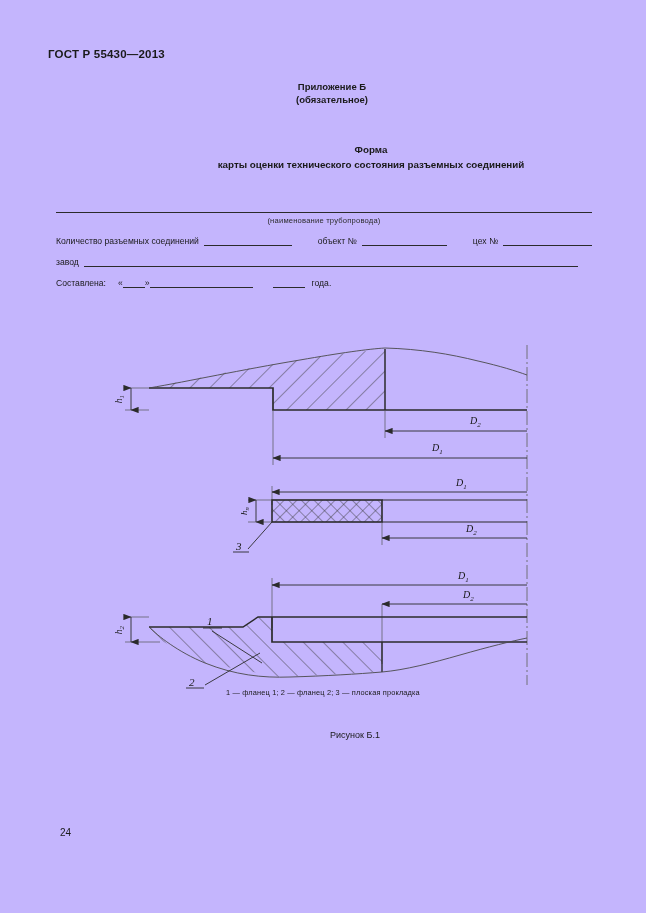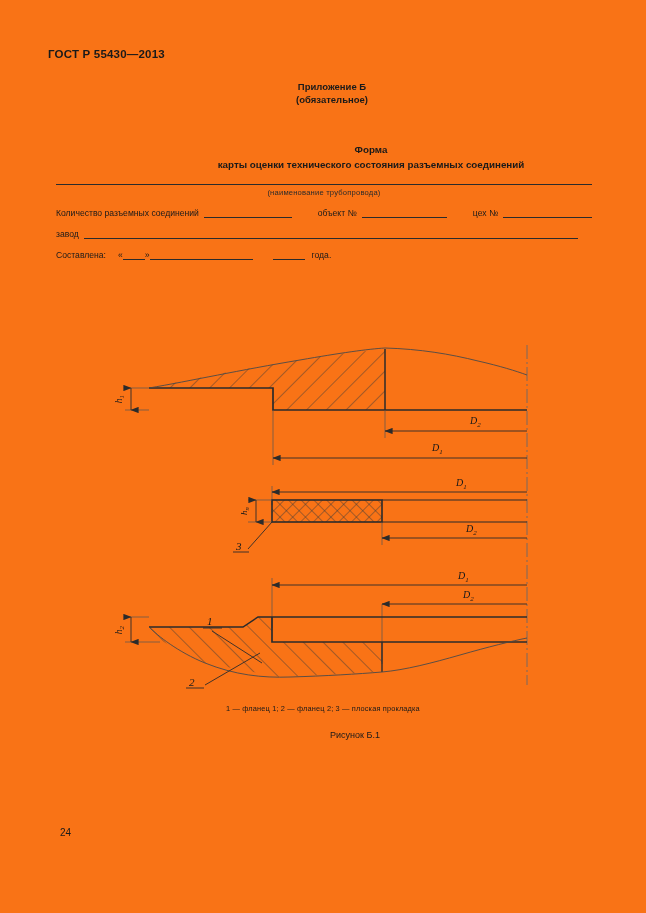--- a/index.html
+++ b/index.html
@@ -11,21 +11,21 @@
     width: 646px;
     height: 913px;
     position: relative;
     font-family: "Liberation Sans", sans-serif;
     color: #1a1a1a;
     overflow: hidden;
   }
   .page {
     position: absolute;
     inset: 0;
-    background: #f97316;
+    background: #c4b5fd;
     text-decoration: underline;
   }
 
   
   .gost-header {
     position: absolute;
     left: 48px;
     top: 48px;
     font-size: 11.5px;
     font-weight: bold;
@@ -55,21 +55,21 @@
     font-weight: bold;
     line-height: 14.5px;
     padding-left: 48px;
   }
   .form-title div { white-space: nowrap; }
 
   
   .form-area {
     position: absolute;
     left: 56px;
-    top: 184px;
+    top: 212px;
     width: 536px;
     font-size: 8.6px;
   }
   .rule {
     border-bottom: 1px solid #2b2b2b;
     height: 0;
   }
   .rule-full { width: 536px; }
   .subcaption {
     text-align: center;
@@ -109,21 +109,21 @@
     top: 300px;
     width: 646px;
     height: 400px;
   }
   .drawing svg { display: block; }
 
   
   .fig-legend {
     position: absolute;
     left: 0;
-    top: 704px;
+    top: 688px;
     width: 646px;
     text-align: center;
     font-size: 7.4px;
     letter-spacing: 0.15px;
     white-space: nowrap;
   }
   .fig-number {
     position: absolute;
     left: 0;
     top: 730px;

